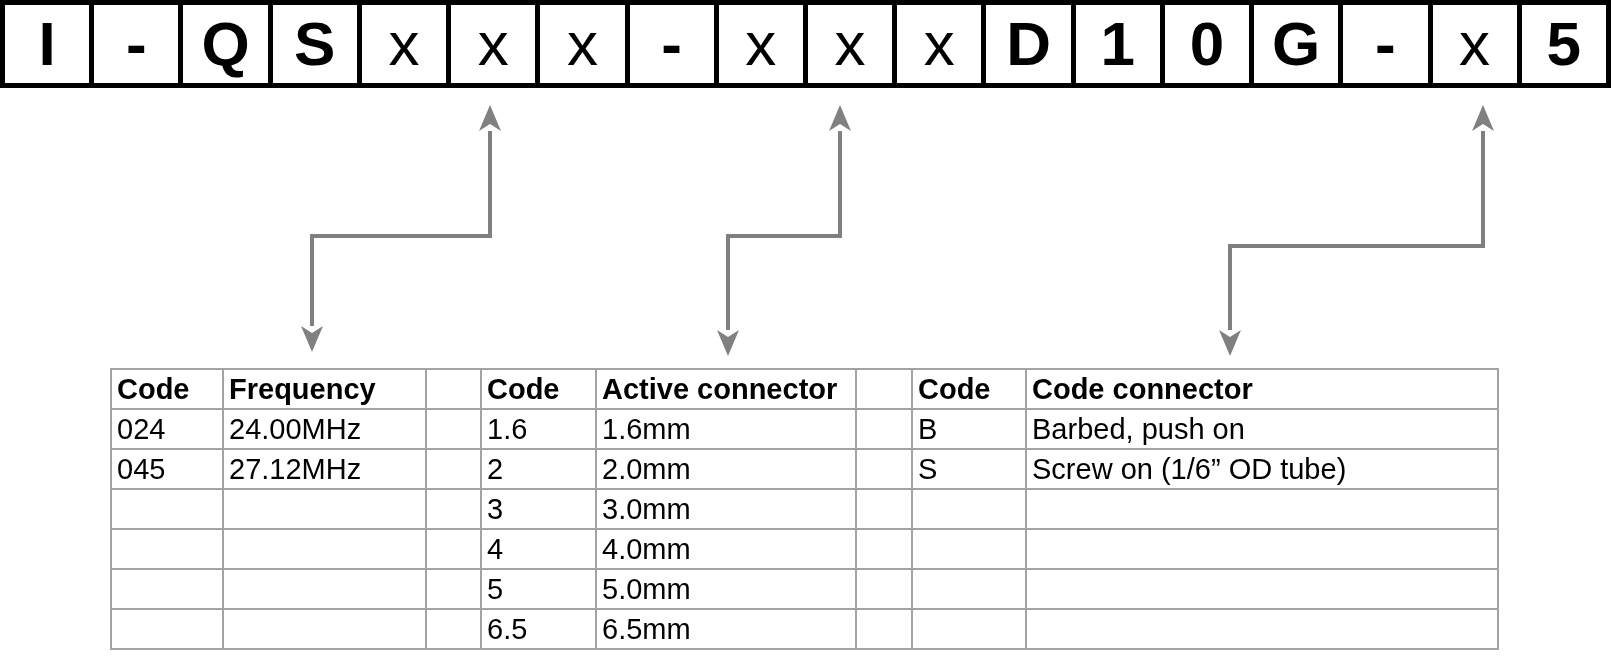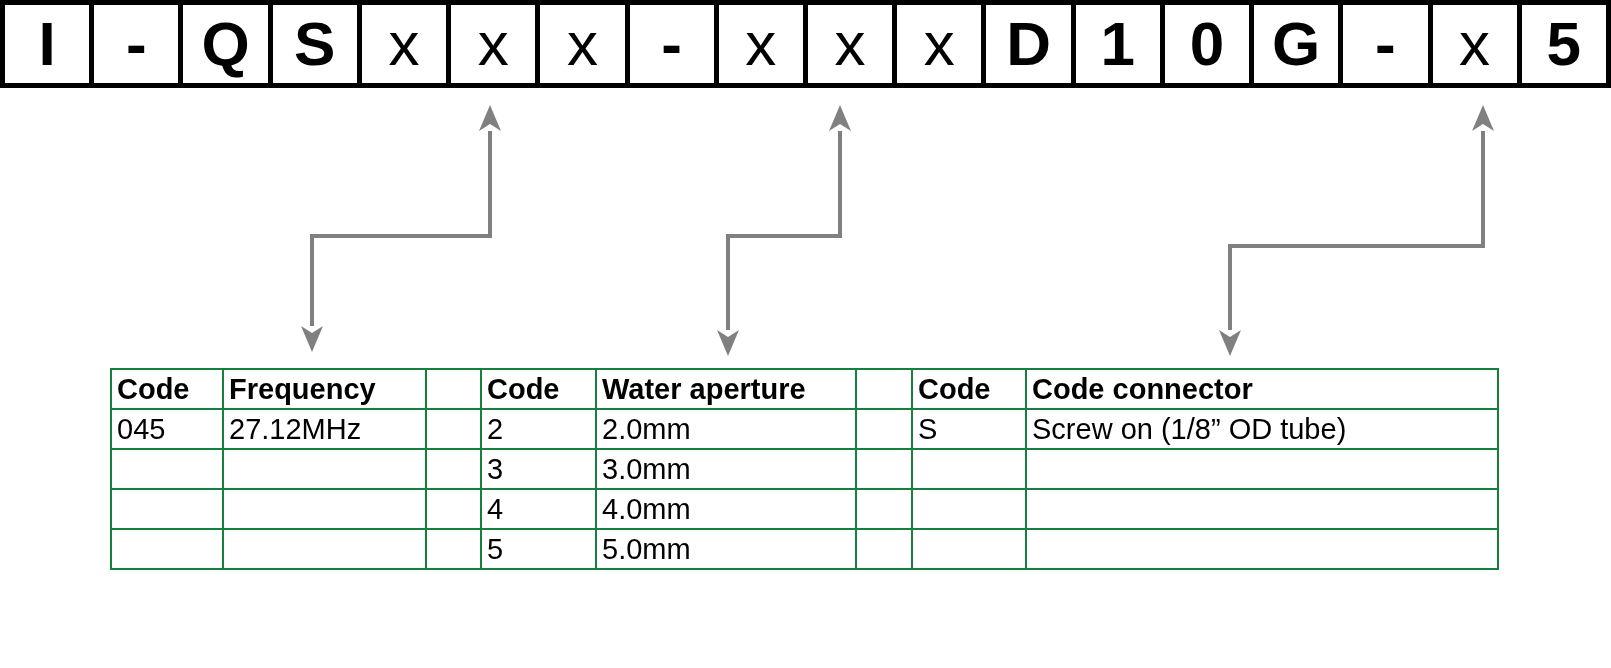--- a/index.html
+++ b/index.html
@@ -63,21 +63,21 @@
     top: 368px;
     width: 1387px;
   }
   table#spec-table {
     border-collapse: collapse;
     table-layout: fixed;
     width: 1387px;
     background: #fff;
   }
   table#spec-table td, table#spec-table th {
-    border: 2px solid #15803d;
+    border: 2px solid #a3a3a3;
     height: 38px;
     padding: 0 0 0 5px;
     font-size: 29px;
     line-height: 1;
     text-align: left;
     vertical-align: middle;
     white-space: nowrap;
     overflow: hidden;
     background: #fff;
   }
@@ -151,36 +151,46 @@
         <col class="c-sp2">
       <col class="c-code3">
         <col class="c-val3">
     </colgroup>
     <thead>
       <tr>
         <th>Code</th>
         <th>Frequency</th>
         <th class="spacer-cell"></th>
         <th>Code</th>
-        <th>Water aperture</th>
+        <th>Active connector</th>
         <th class="spacer-cell"></th>
         <th>Code</th>
         <th>Code connector</th>
       </tr>
     </thead>
     <tbody>
       <tr>
+        <td>024</td>
+        <td>24.00MHz</td>
+        <td class="spacer-cell"></td>
+        <td>1.6</td>
+        <td>1.6mm</td>
+        <td class="spacer-cell"></td>
+        <td>B</td>
+        <td>Barbed, push on</td>
+      </tr>
+      <tr>
         <td>045</td>
         <td>27.12MHz</td>
         <td class="spacer-cell"></td>
         <td>2</td>
         <td>2.0mm</td>
         <td class="spacer-cell"></td>
         <td>S</td>
-        <td>Screw on (1/8” OD tube)</td>
+        <td>Screw on (1/6” OD tube)</td>
       </tr>
       <tr>
         <td></td>
         <td></td>
         <td class="spacer-cell"></td>
         <td>3</td>
         <td>3.0mm</td>
         <td class="spacer-cell"></td>
         <td></td>
         <td></td>
@@ -194,19 +204,29 @@
         <td class="spacer-cell"></td>
         <td></td>
         <td></td>
       </tr>
       <tr>
         <td></td>
         <td></td>
         <td class="spacer-cell"></td>
         <td>5</td>
         <td>5.0mm</td>
+        <td class="spacer-cell"></td>
+        <td></td>
+        <td></td>
+      </tr>
+      <tr>
+        <td></td>
+        <td></td>
+        <td class="spacer-cell"></td>
+        <td>6.5</td>
+        <td>6.5mm</td>
         <td class="spacer-cell"></td>
         <td></td>
         <td></td>
       </tr>
     </tbody>
   </table>
 </div>
 
 </body></html>

